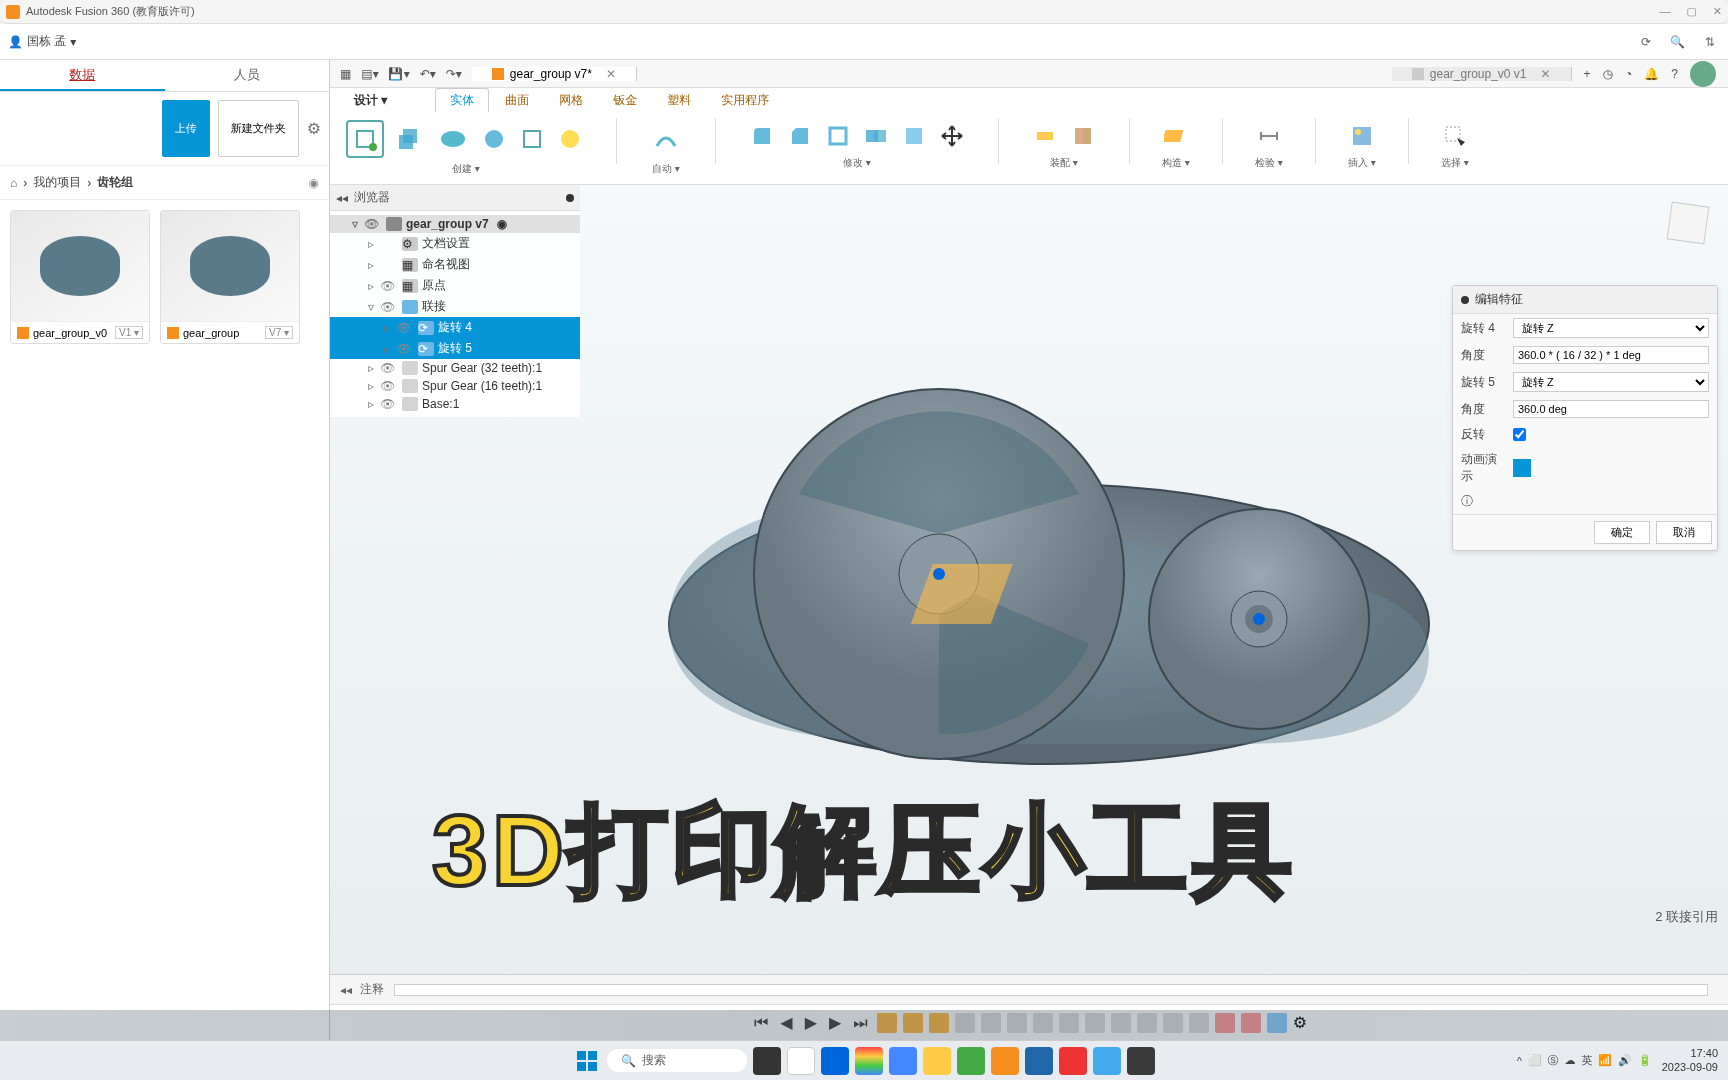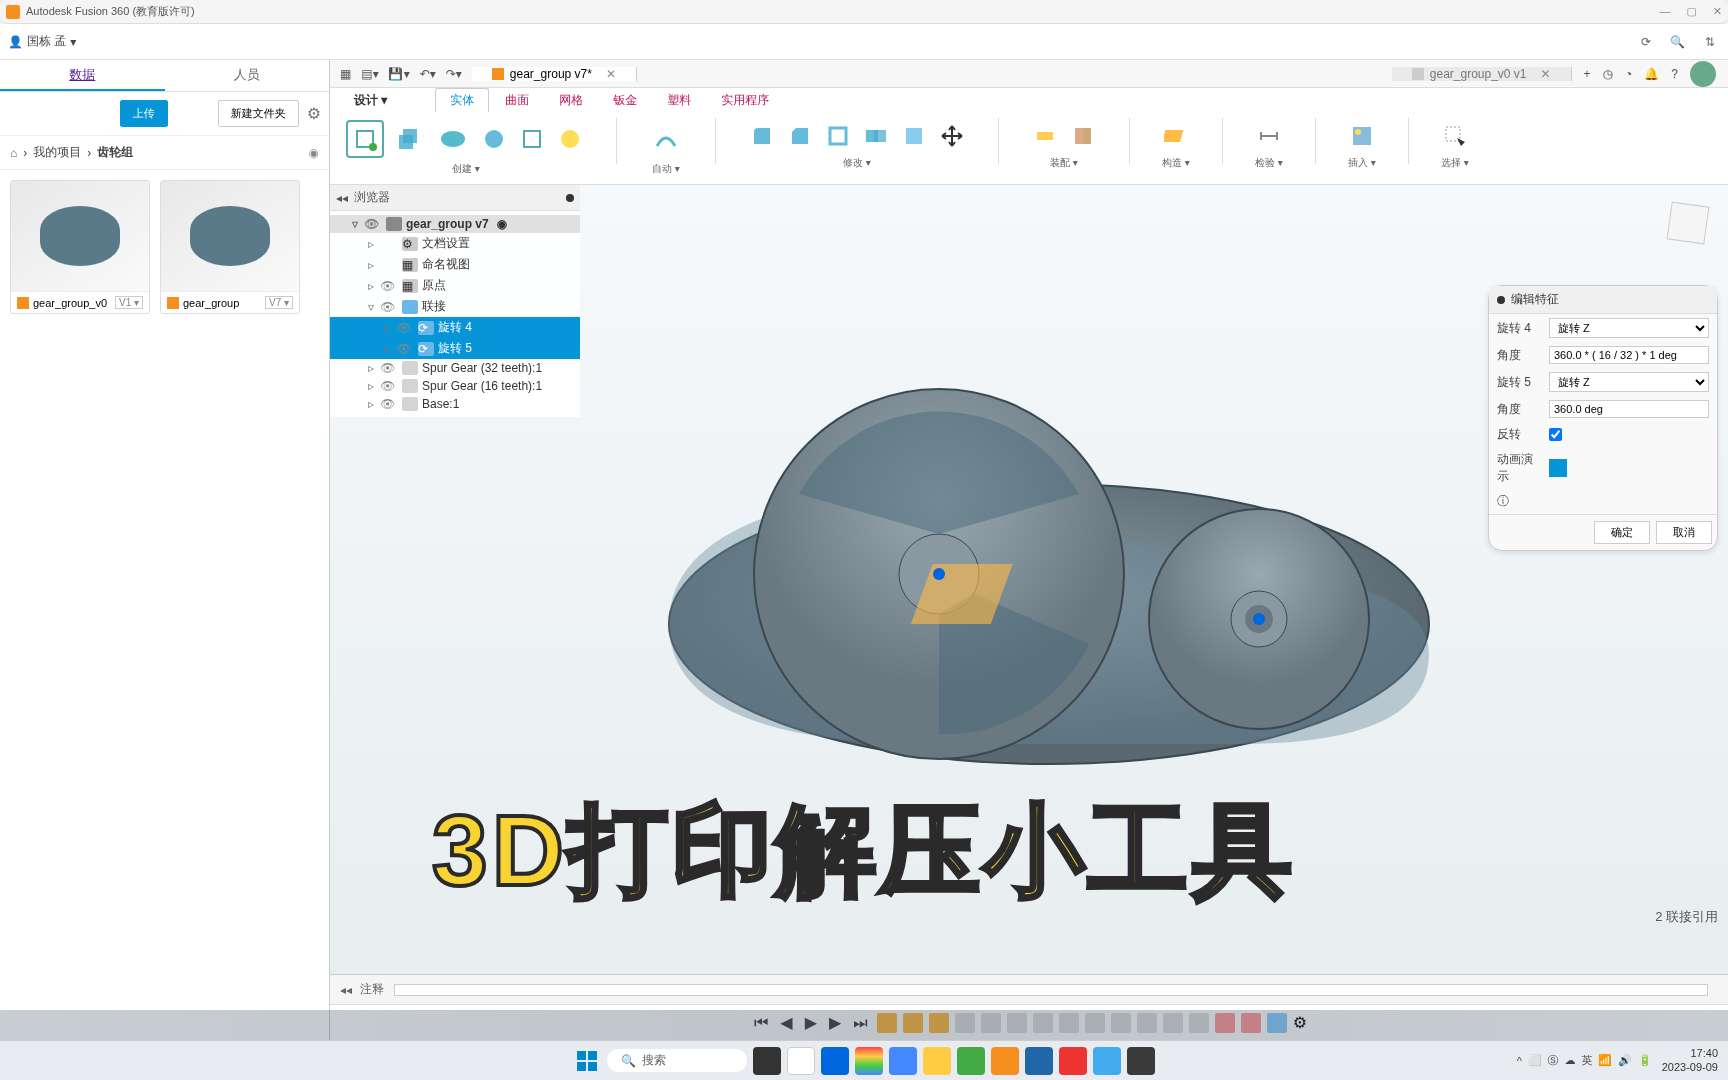--- a/index.html
+++ b/index.html
@@ -12,23 +12,23 @@
 .topbar { height: 36px; background: #fff; border-bottom: 1px solid #ddd; display: flex; align-items: center; padding: 0 8px; font-size: 12px; }
 .topbar .user { display: flex; align-items: center; color: #444; gap: 4px; }
 .topbar .right-icons { margin-left: auto; display: flex; gap: 12px; align-items: center; }
 .topbar .icon-btn { width: 20px; height: 20px; display: flex; align-items: center; justify-content: center; color: #666; cursor: pointer; }
 
 .main-layout { display: flex; height: calc(100% - 60px - 40px); }
 
 .left-panel { width: 330px; background: #fff; border-right: 1px solid #ccc; display: flex; flex-direction: column; }
 .left-tabs { display: flex; border-bottom: 1px solid #ddd; height: 32px; }
 .left-tabs .tab { flex: 1; text-align: center; line-height: 30px; font-size: 13px; color: #666; cursor: pointer; }
-.left-tabs .tab.active { border-bottom: 2px solid #0696d7; color: #4c1d95; text-decoration: underline; }
+.left-tabs .tab.active { border-bottom: 2px solid #0696d7; color: #b91c1c; text-decoration: underline; }
 .left-actions { padding: 8px; display: flex; gap: 8px; justify-content: flex-end; align-items: center; border-bottom: 1px solid #eee; }
-.left-actions button { font-size: 11px; padding: 5px 12px; border: 1px solid #ccc; background: #fff; border-radius: 2px; cursor: pointer; margin-left: 42px; }
+.left-actions button { font-size: 11px; padding: 20px 12px; border: 1px solid #ccc; background: #fff; border-radius: 2px; cursor: pointer; }
 .left-actions button.primary { background: #0696d7; color: #fff; border-color: #0696d7; }
 .left-actions .gear { color: #777; cursor: pointer; }
 .breadcrumb { padding: 8px 10px; font-size: 12px; color: #444; display: flex; align-items: center; gap: 6px; border-bottom: 1px solid #eee; }
 .breadcrumb .home { color: #666; }
 .breadcrumb .crumb.active { font-weight: bold; }
 .breadcrumb .bc-icon { margin-left: auto; color: #888; }
 .thumb-grid { padding: 10px; display: flex; gap: 10px; flex-wrap: wrap; }
 .thumb { width: 140px; border: 1px solid #ddd; border-radius: 3px; }
 .thumb .img { height: 110px; background: linear-gradient(145deg, #e8e8e8, #fafafa); display: flex; align-items: center; justify-content: center; }
 .thumb .img .gear-preview { width: 80px; height: 60px; background: #5a7a8a; border-radius: 50% / 40%; position: relative; }
@@ -42,21 +42,21 @@
 .doc-tabs .mini-icons { display: flex; gap: 10px; padding: 0 10px; color: #555; }
 .doc-tabs .tab { padding: 0 20px; height: 100%; display: flex; align-items: center; gap: 6px; border-right: 1px solid #ccc; background: #fff; position: relative; }
 .doc-tabs .tab .cube { width: 12px; height: 12px; background: #f78f1e; }
 .doc-tabs .tab .close { color: #888; cursor: pointer; margin-left: 8px; }
 .doc-tabs .tab.inactive { background: #eaeaea; color: #777; }
 .doc-tabs .top-right { margin-left: auto; display: flex; gap: 12px; padding: 0 12px; align-items: center; color: #555; }
 .doc-tabs .avatar { width: 26px; height: 26px; border-radius: 50%; background: #6a8; }
 
 .ribbon { background: #fff; border-bottom: 1px solid #ddd; }
 .ribbon-tabs { display: flex; padding: 0 10px; height: 24px; align-items: center; font-size: 12px; gap: 2px; }
-.ribbon-tabs .rtab { padding: 3px 14px; color: #be185d; cursor: pointer; }
+.ribbon-tabs .rtab { padding: 3px 14px; color: #a16207; cursor: pointer; }
 .ribbon-tabs .rtab.active { background: #fff; color: #0696d7; border: 1px solid #ccc; border-bottom: none; border-radius: 3px 3px 0 0; }
 .ribbon-tools { display: flex; padding: 6px 8px; gap: 18px; align-items: flex-start; }
 .ribbon-tools .group { display: flex; flex-direction: column; align-items: center; padding: 2px 8px; }
 .ribbon-tools .group .icons { display: flex; gap: 6px; align-items: center; }
 .ribbon-tools .tool-icon { width: 32px; height: 32px; border-radius: 4px; display: flex; align-items: center; justify-content: center; cursor: pointer; }
 .ribbon-tools .big-icon { width: 38px; height: 38px; }
 .ribbon-tools .label { font-size: 10px; color: #666; margin-top: 4px; display: flex; align-items: center; gap: 2px; }
 .ribbon-tools .sep { width: 1px; height: 46px; background: #ddd; margin: 0 4px; }
 
 .viewport { flex: 1; position: relative; background: linear-gradient(#f5f9fc, #e8edf0); overflow: hidden; }
@@ -70,21 +70,21 @@
 .tree-item .eye { width: 18px; height: 14px; color: #888; cursor: pointer; }
 .tree-item .ticon { width: 16px; height: 14px; background: #ccc; border-radius: 2px; }
 .tree-item .ticon.comp { background: #d4d4d4; }
 .tree-item .ticon.motion { background: #6ab7e8; }
 .tree-item.root { background: #e0e0e0; font-weight: bold; }
 .tree-item.root .ticon { background: #888; }
 .tree .indent-1 { padding-left: 20px; }
 .tree .indent-2 { padding-left: 36px; }
 .tree .indent-3 { padding-left: 52px; }
 
-.edit-panel { position: absolute; right: 10px; top: 100px; width: 230px; background: #f9f9f9; border: 1px solid #ccc; border-radius: 14px; font-size: 12px; z-index: 5; box-shadow: 0 2px 6px rgba(0,0,0,0.1); }
+.edit-panel { position: absolute; right: 10px; top: 100px; width: 266px; background: #f9f9f9; border: 1px solid #ccc; border-radius: 3px; font-size: 12px; z-index: 5; box-shadow: 0 2px 6px rgba(0,0,0,0.1); }
 .edit-panel .hdr { padding: 5px 8px; background: #f0f0f0; border-bottom: 1px solid #ddd; display: flex; align-items: center; gap: 6px; color: #333; }
 .edit-panel .hdr::before { content: ''; width: 8px; height: 8px; border-radius: 50%; background: #333; }
 .edit-panel .row { display: flex; align-items: center; padding: 4px 8px; gap: 6px; }
 .edit-panel .row label { width: 46px; color: #444; flex-shrink: 0; }
 .edit-panel .row select, .edit-panel .row input[type=text] { flex: 1; border: 1px solid #ccc; padding: 2px 4px; font-size: 11px; background: #fff; }
 .edit-panel .btns { display: flex; justify-content: flex-end; gap: 6px; padding: 6px 5px; border-top: 1px solid #ddd; }
 .edit-panel .btns button { padding: 3px 16px; font-size: 11px; border: 1px solid #ccc; background: #fff; cursor: pointer; }
 .edit-panel .info { padding: 4px 8px; color: #555; }
 .edit-panel .demo-btn { width: 18px; height: 18px; background: #0696d7; cursor: pointer; }
 

